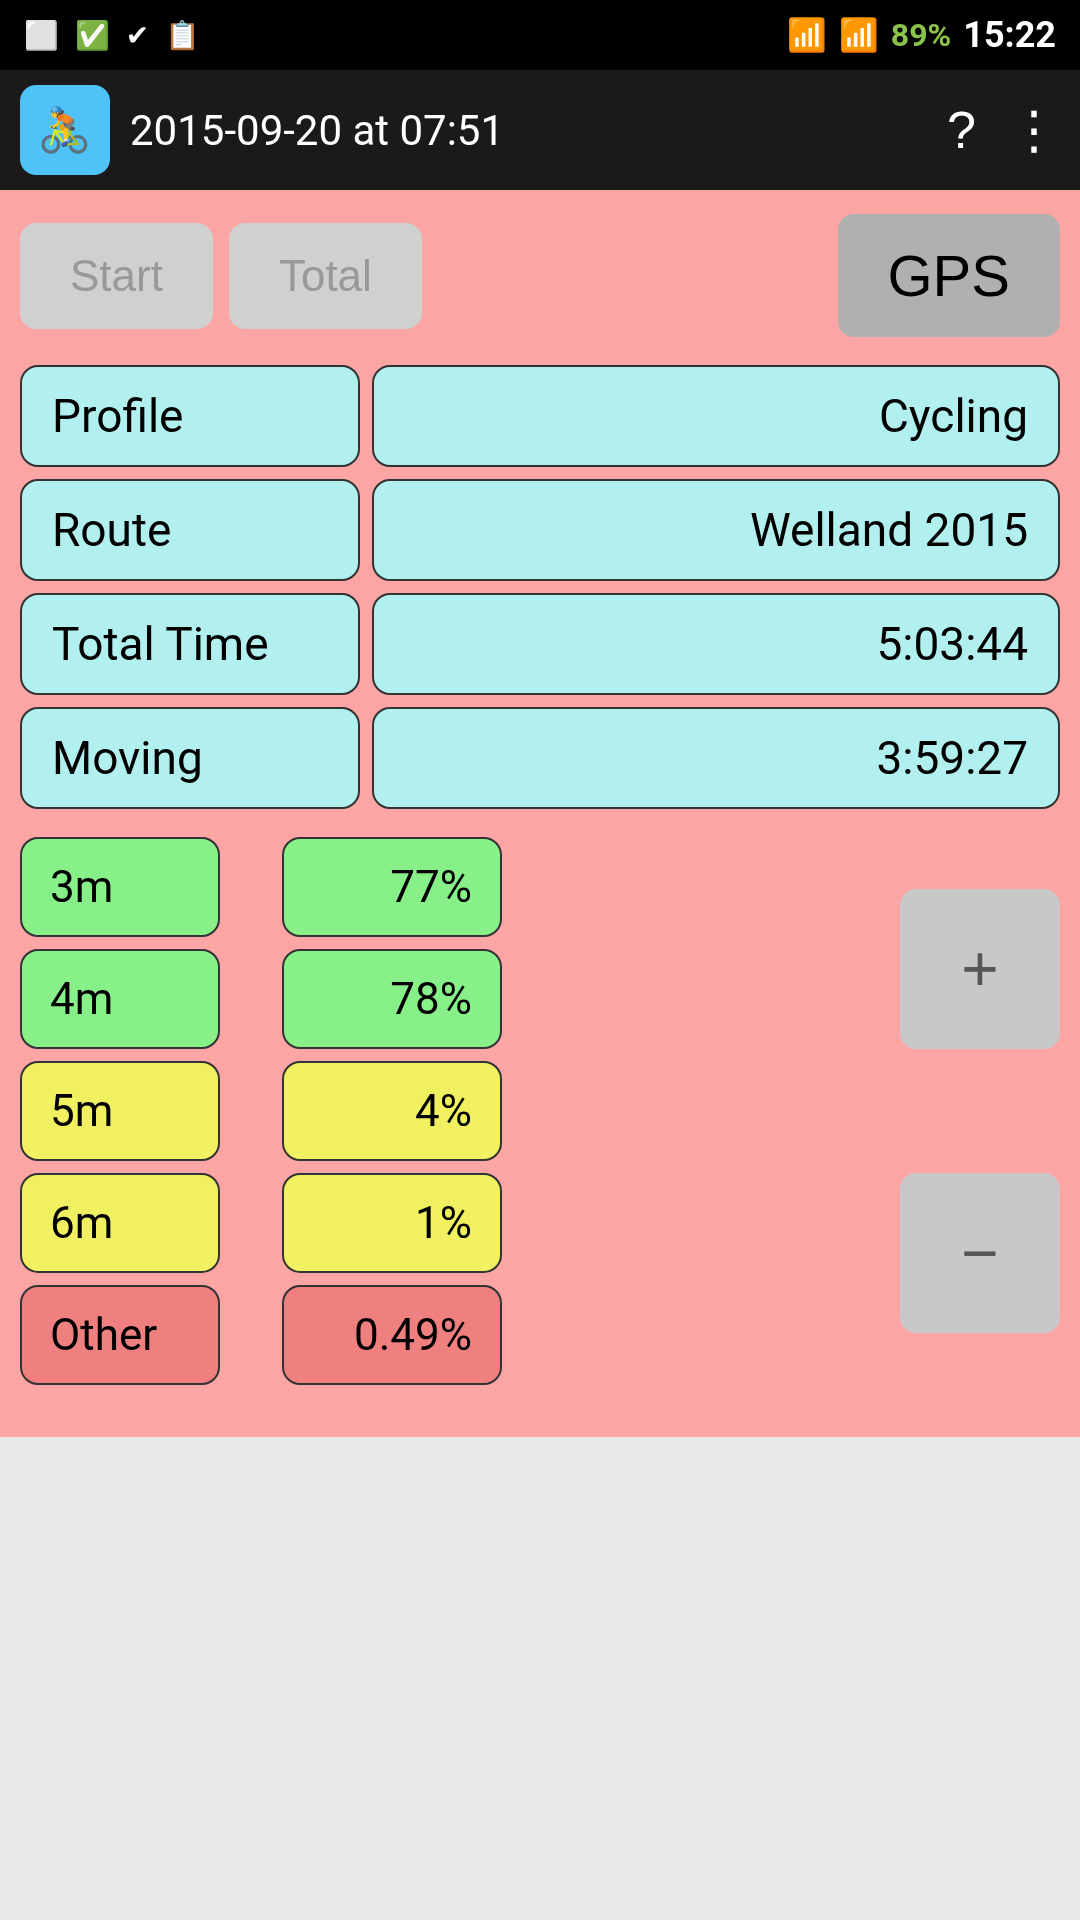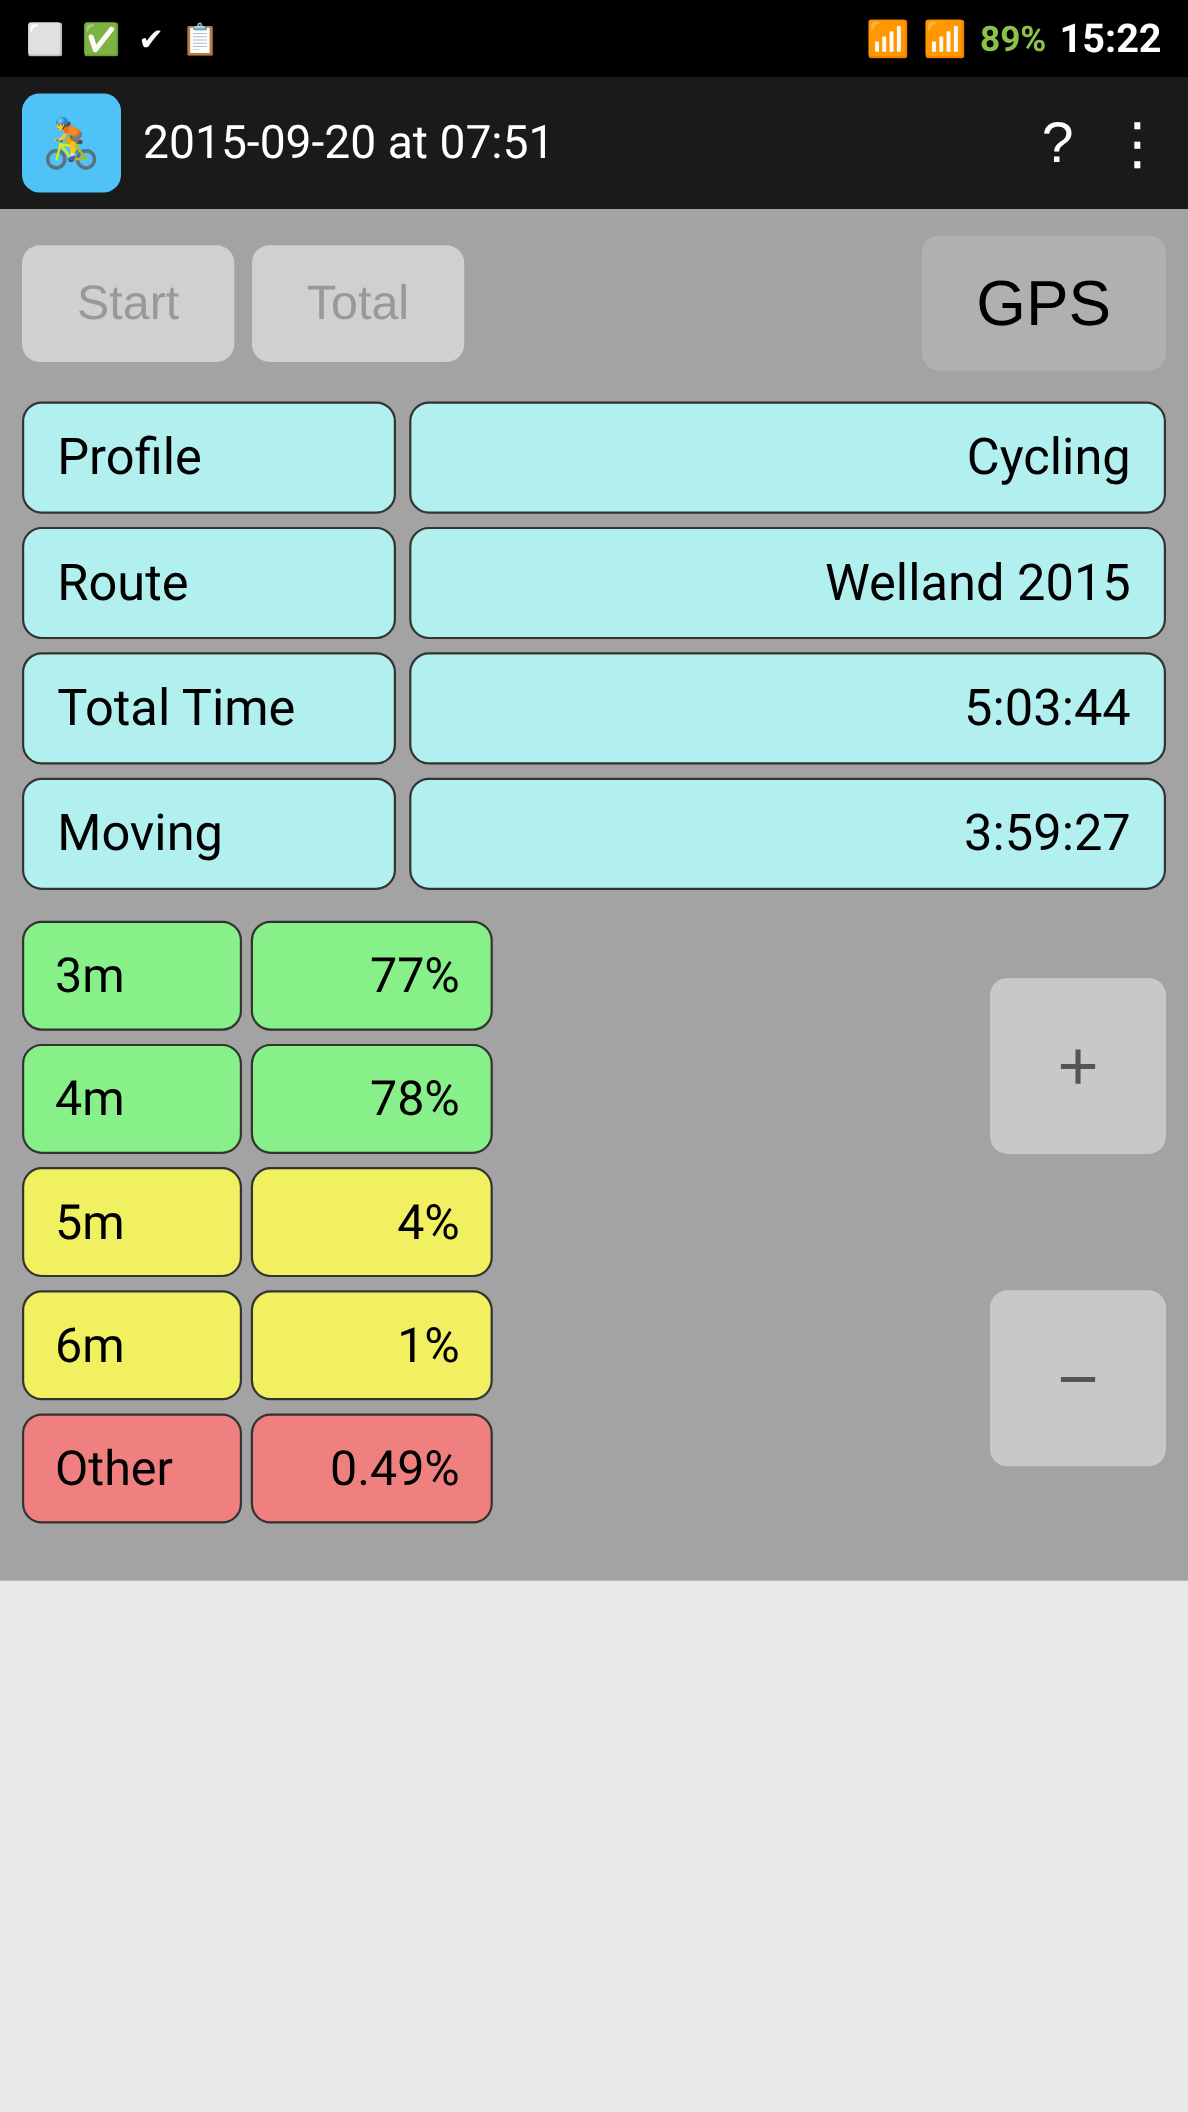--- a/index.html
+++ b/index.html
@@ -78,21 +78,21 @@
       color: #fff;
       font-size: 52px;
       cursor: pointer;
       background: none;
       border: none;
     }
 
     
     .main {
       padding: 24px 20px;
-      background: #a3a3a3;
+      background: #fca5a5;
     }
 
     
     .top-buttons {
       display: flex;
       gap: 16px;
       margin-bottom: 28px;
       align-items: center;
     }
     .btn-start, .btn-stop {
@@ -155,38 +155,39 @@
       margin-bottom: 28px;
     }
     .stats-grid {
       display: flex;
       flex-direction: column;
       gap: 12px;
       flex: 1;
     }
     .stats-row {
       display: flex;
-      gap: 8px;
+      gap: 28px;
     }
     .stat-label {
       border-radius: 18px;
       padding: 22px 28px;
       font-size: 44px;
       flex: 0 0 200px;
       color: #000;
       border: 2.5px solid #333;
     }
     .stat-value {
       border-radius: 18px;
       padding: 22px 28px;
       font-size: 44px;
       flex: 0 0 220px;
       text-align: right;
       color: #000;
       border: 2.5px solid #333;
+      margin-left: 34px;
     }
     .green-bg { background: #88f088; }
     .yellow-bg { background: #f0f060; }
     .pink-bg { background: #f08080; }
 
     .side-controls {
       display: flex;
       flex-direction: column;
       justify-content: space-around;
       align-items: center;

